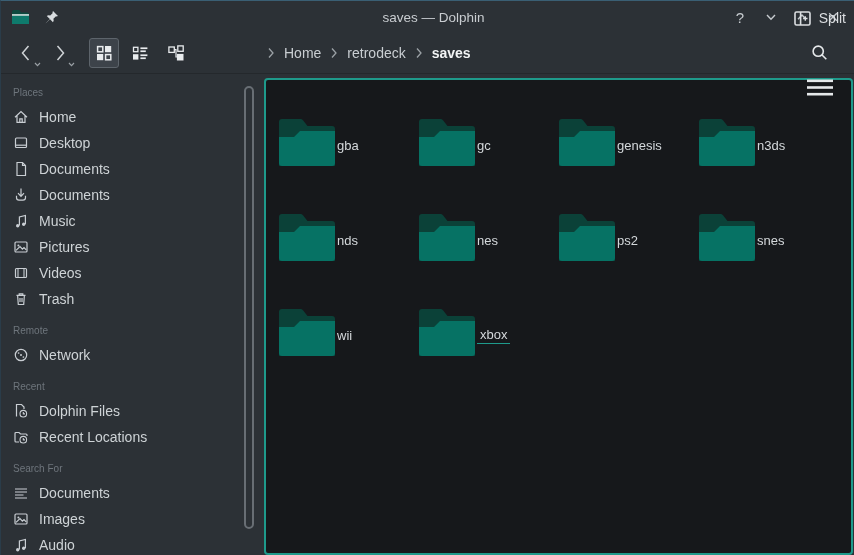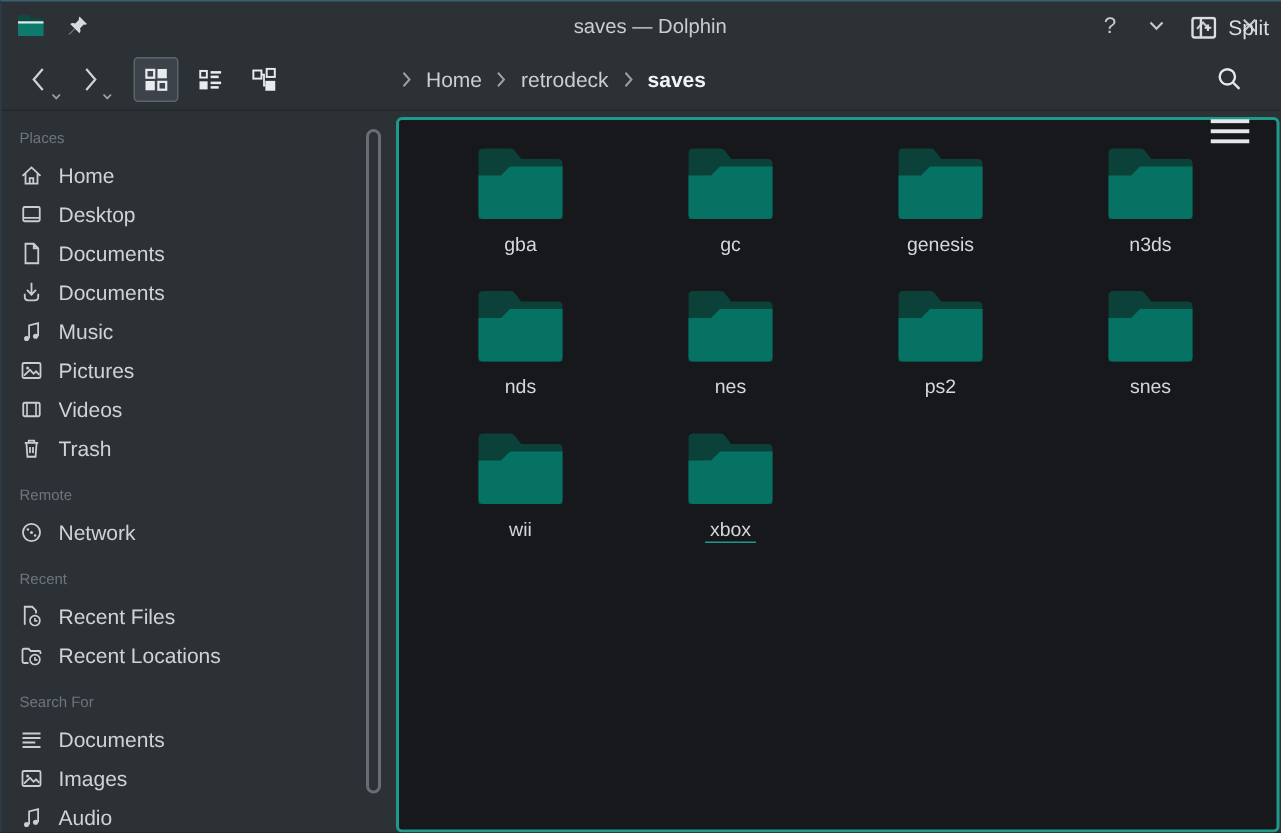--- a/index.html
+++ b/index.html
@@ -59,21 +59,21 @@
   .side-section:first-child{margin-top:0;}
   .side-item{height:26px;display:flex;align-items:center;gap:10px;color:#ced3d6;cursor:default;}
   .side-item svg{color:#c9ced3;flex:none;}
   .side-scrollbar{position:absolute;left:243px;top:12px;width:10px;height:443px;border:2px solid #686e74;border-radius:6px;}
 
   .mainview{
     flex:1;margin:4px 1px 1px 5px;background:var(--view-bg);
     border:2px solid var(--accent);border-radius:4px;overflow:hidden;
   }
   .grid{display:grid;grid-template-columns:repeat(4,140px);grid-auto-rows:95px;padding:12px 0 0 11px;}
-  .fcell{display:flex;flex-direction:column;align-items:center;padding-top:4px;}
+  .fcell{display:flex;flex-direction:row;align-items:center;padding-top:4px;}
   .fcell .flabel{margin-top:7px;font-size:13px;color:#d4d8db;line-height:15px;}
   .fcell .flabel.selected{border-bottom:1px solid var(--accent);padding:0 3px 1px;}
 </style>
 </head>
 <body>
 
 <svg width="0" height="0" style="position:absolute" aria-hidden="true">
   <defs>
     <symbol id="sym-folder" viewBox="0 0 60 52">
       <path fill="var(--folder-back)" d="M2 50 V6 q0-3 3-3 h18.5 q1.5 0 2.5 1.2 L30.5 10 H55 q3 0 3 3 v37 z"></path>
@@ -358,21 +358,21 @@
             </svg>
             <span>Network</span>
           </div>
         </div>
         <div class="side-section">
           <div class="side-header">Recent</div>
           <div class="side-item">
             <svg width="16" height="16">
               <use href="#si-recent-file"></use>
             </svg>
-            <span>Recent Files</span>
+            <span>Dolphin Files</span>
           </div>
           <div class="side-item">
             <svg width="16" height="16">
               <use href="#si-recent-folder"></use>
             </svg>
             <span>Recent Locations</span>
           </div>
         </div>
         <div class="side-section">
           <div class="side-header">Search For</div>

